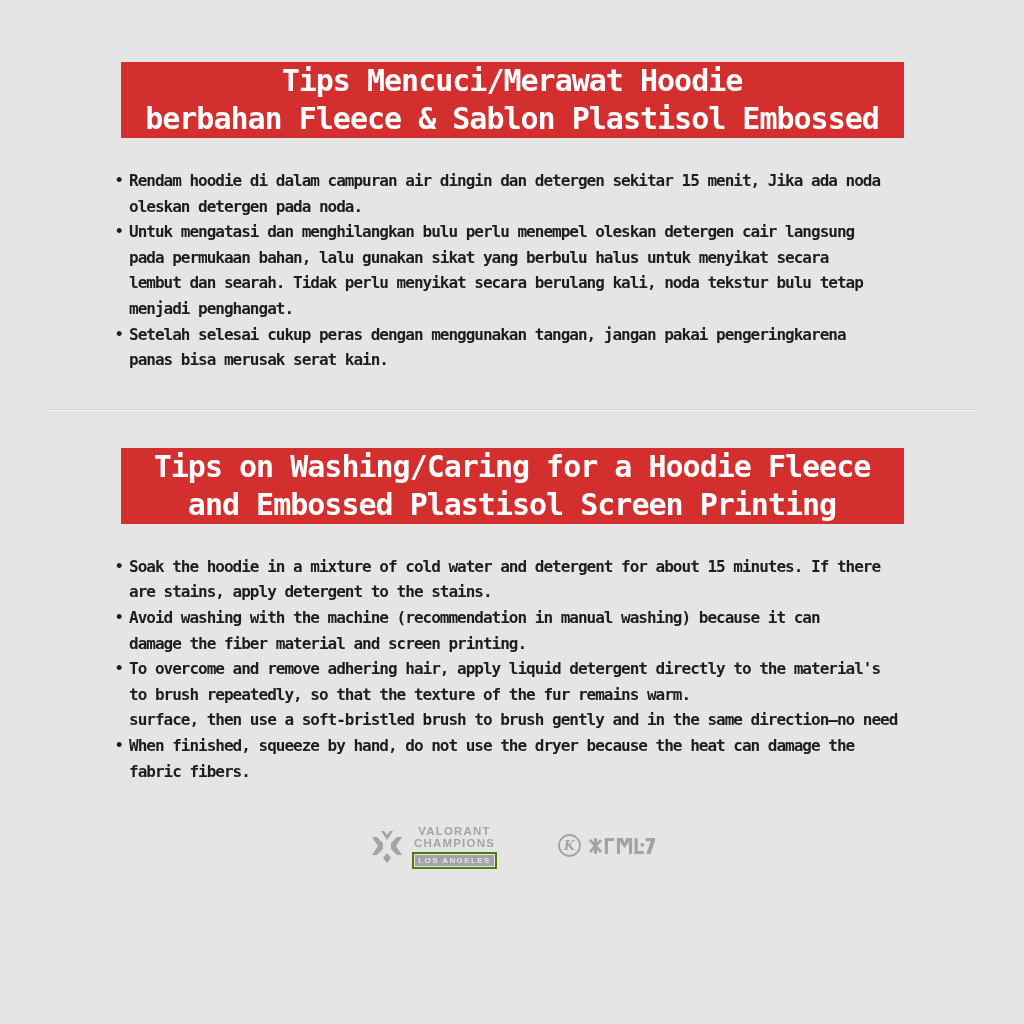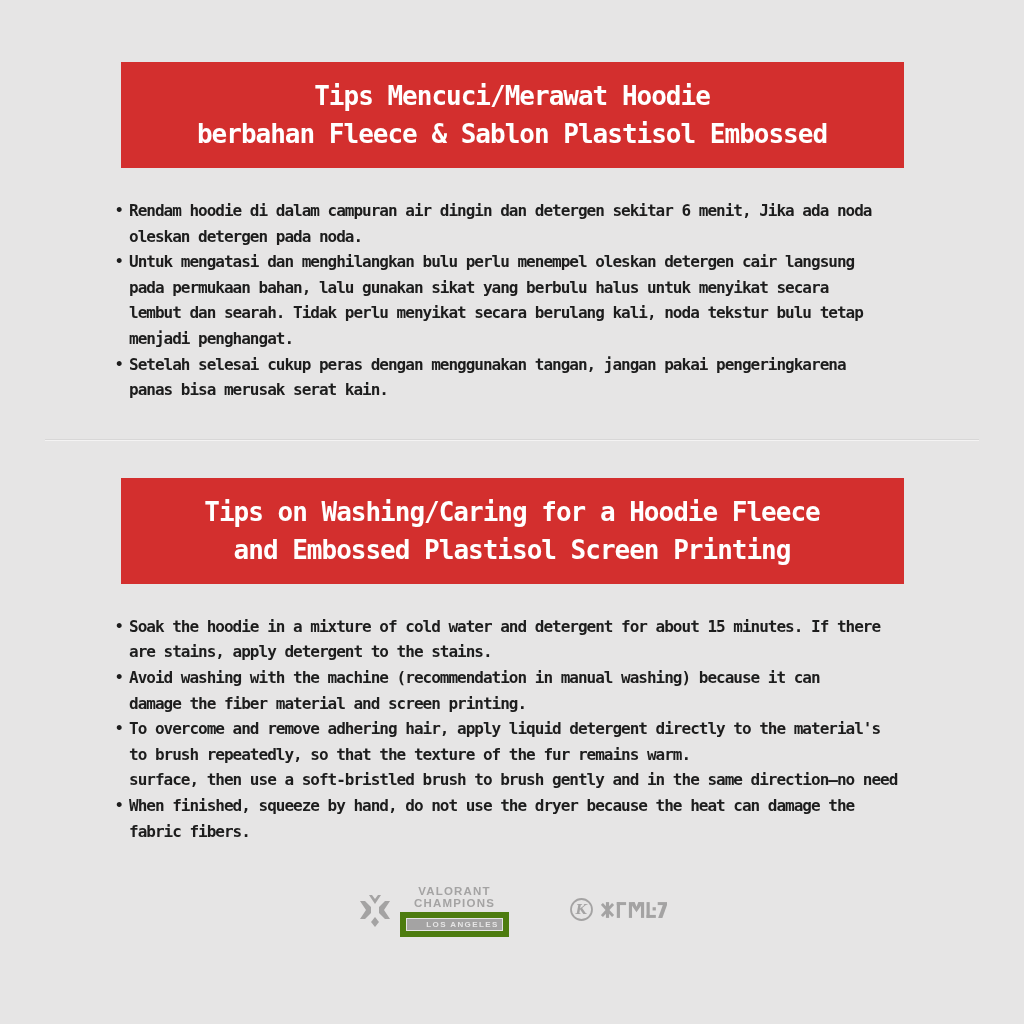--- a/index.html
+++ b/index.html
@@ -14,23 +14,23 @@
     height: 1024px;
     background: #e6e5e5;
     font-family: "DejaVu Sans Mono", monospace;
   }
   .banner {
     width: 783px;
     margin: 0 auto;
     background: #d32f2e;
     color: #ffffff;
     text-align: center;
-    padding: 15px 0;
-    font-weight: bold;
-    font-size: 26px;
+    padding: 0 0;
+    font-weight: bold;
+    font-size: 30px;
     line-height: 38px;
     letter-spacing: -1px;
   }
   .banner-first { margin-top: 62px; }
   .banner-second { margin-top: 37px; }
   .bullet-list {
     width: 794px;
     margin: 30px auto 0;
     padding: 0;
     list-style: none;
@@ -88,29 +88,29 @@
     font-size: 11.5px;
     line-height: 11.5px;
     font-weight: bold;
     letter-spacing: 1.2px;
     color: #a4a3a3;
   }
   .la-badge {
     margin-top: 3px;
     align-self: flex-start;
     background: #a4a3a3;
-    border: 6px solid #4d7c0f;
+    border: 2px solid #4d7c0f;
     box-shadow: inset 0 0 0 1px #e6e5e5;
     color: #e6e5e5;
     font-family: "Liberation Sans", sans-serif;
     font-size: 8px;
     line-height: 8px;
     font-weight: bold;
     letter-spacing: 1.4px;
-    padding: 3px 4px 2px 20px;
+    padding: 3px 4px 2px 4px;
   }
   .brand-group {
     display: flex;
     align-items: center;
     gap: 7px;
   }
   .monogram-letter {
     font-family: "DejaVu Serif", serif;
     font-style: italic;
     font-weight: bold;
@@ -121,21 +121,21 @@
 
 <div class="canvas">
 
   <header class="banner banner-first">
     <div>Tips Mencuci/Merawat Hoodie</div>
     <div>berbahan Fleece &amp; Sablon Plastisol Embossed</div>
   </header>
 
   <ul class="bullet-list">
     <li class="bullet-item">
-      <div class="line">Rendam hoodie di dalam campuran air dingin dan detergen sekitar 6 menit, Jika ada noda</div>
+      <div class="line">Rendam hoodie di dalam campuran air dingin dan detergen sekitar 15 menit, Jika ada noda</div>
       <div class="line">oleskan detergen pada noda.</div>
     </li>
     <li class="bullet-item">
       <div class="line">Untuk mengatasi dan menghilangkan bulu perlu menempel oleskan detergen cair langsung</div>
       <div class="line">pada permukaan bahan, lalu gunakan sikat yang berbulu halus untuk menyikat secara</div>
       <div class="line">lembut dan searah. Tidak perlu menyikat secara berulang kali, noda tekstur bulu tetap</div>
       <div class="line">menjadi penghangat.</div>
     </li>
     <li class="bullet-item">
       <div class="line">Setelah selesai cukup peras dengan menggunakan tangan, jangan pakai pengeringkarena</div>

